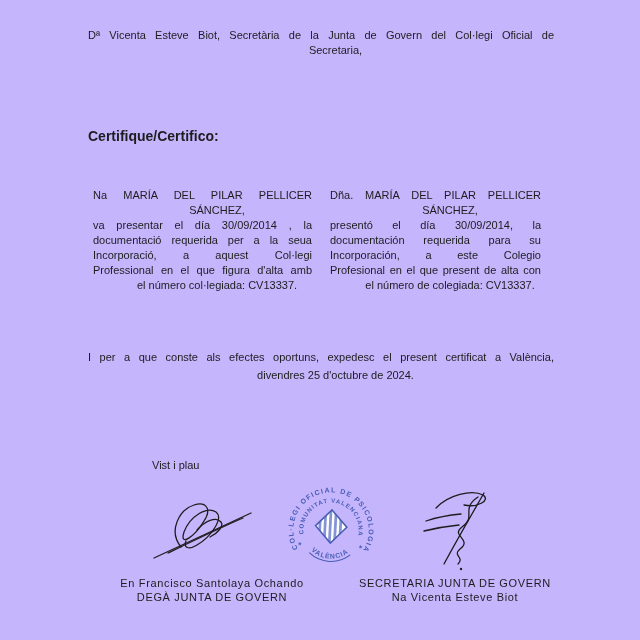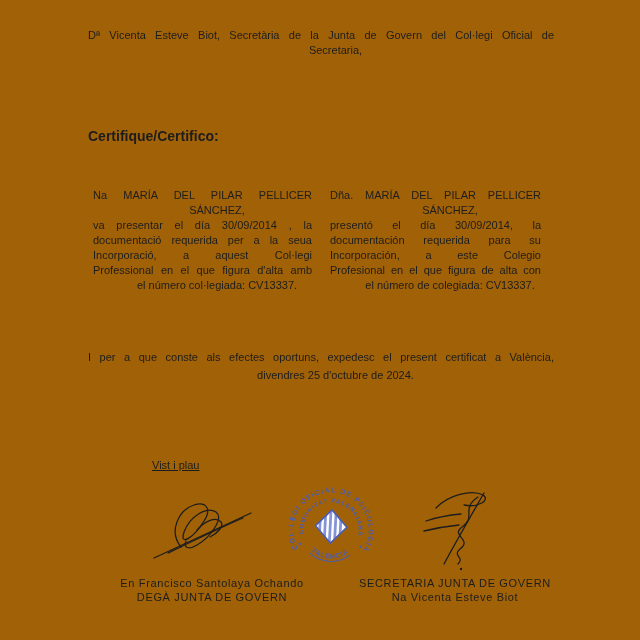--- a/index.html
+++ b/index.html
@@ -1,31 +1,31 @@
 <!DOCTYPE html>
 <html><head>
 <meta charset="utf-8">
 <style>
   html,body { margin:0; padding:0; background:#ffffff; }
   .page {
-    position:relative; width:640px; height:640px; background:#a16207;
+    position:relative; width:640px; height:640px; background:#c4b5fd;
     font-family:"Liberation Sans", sans-serif; color:#1d1d1d; overflow:hidden;
   }
   .tb { position:absolute; font-size:11px; line-height:15px; }
   .jline { text-align:justify; text-align-last:justify; }
   .lline { text-align:center;margin-left:29px; }
   .title {
     position:absolute; left:88px; top:128px; width:466px;
     text-align:left; font-weight:bold; font-size:14px; line-height:17px;
   }
   .intro   { left:88px;  top:28px;  width:466px; }
   .col-val { left:93px;  top:188px; width:219px; }
   .col-esp { left:330px; top:188px; width:211px; }
   .closing { left:88px;  top:348px; width:466px; line-height:18px; }
-  .vist    { left:152px; top:458px;text-decoration:underline; }
+  .vist    { left:152px; top:458px; }
   .sigblock { position:absolute; top:576px; text-align:center; font-size:11px;
               line-height:14px; letter-spacing:0.65px; white-space:nowrap; }
   .sig-dean { left:111px; width:202px; }
   .sig-secr { left:349px; width:212px; }
   .sigart { position:absolute; }
   .seal text { font-family:"Liberation Sans", sans-serif; font-weight:bold; }
 </style>
 </head>
 <body>
 
@@ -47,21 +47,21 @@
     <div class="jline">Professional en el que figura d'alta amb</div>
     <div class="lline">el número col·legiada: CV13337.</div>
   </div>
 
   <div class="tb col-esp">
     <div class="jline">Dña. MARÍA DEL PILAR PELLICER</div>
     <div class="lline">SÁNCHEZ,</div>
     <div class="jline">presentó el día 30/09/2014, la</div>
     <div class="jline">documentación requerida para su</div>
     <div class="jline">Incorporación, a este Colegio</div>
-    <div class="jline">Profesional en el que figura de alta con</div>
+    <div class="jline">Profesional en el que present de alta con</div>
     <div class="lline">el número de colegiada: CV13337.</div>
   </div>
 
   <div class="tb closing">
     <div class="jline">I per a que conste als efectes oportuns, expedesc el present certificat a València,</div>
     <div class="lline">divendres 25 d'octubre de 2024.</div>
   </div>
 
   <div class="tb vist">Vist i plau</div>
 

